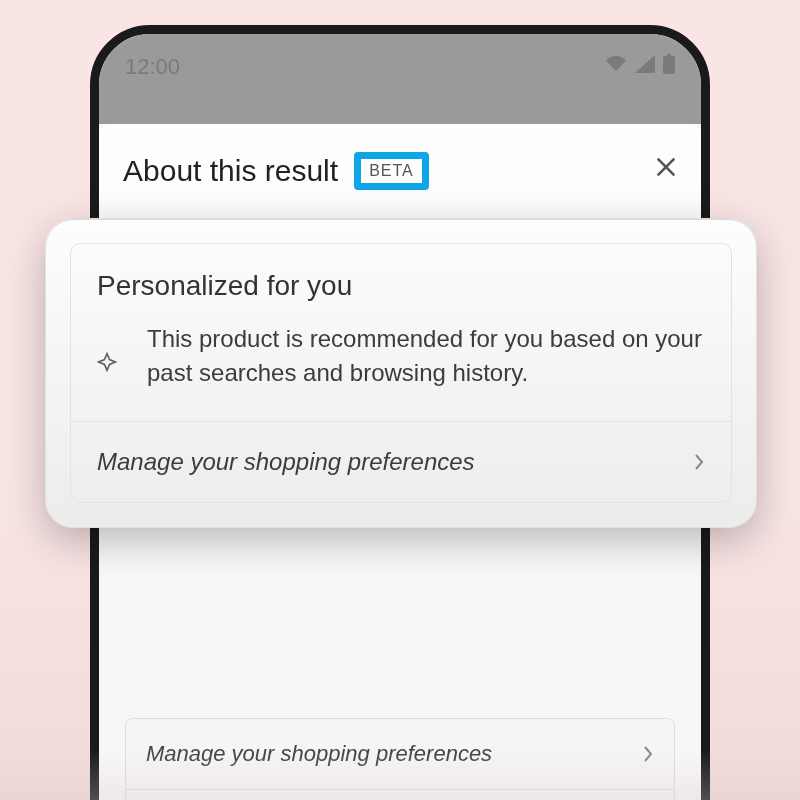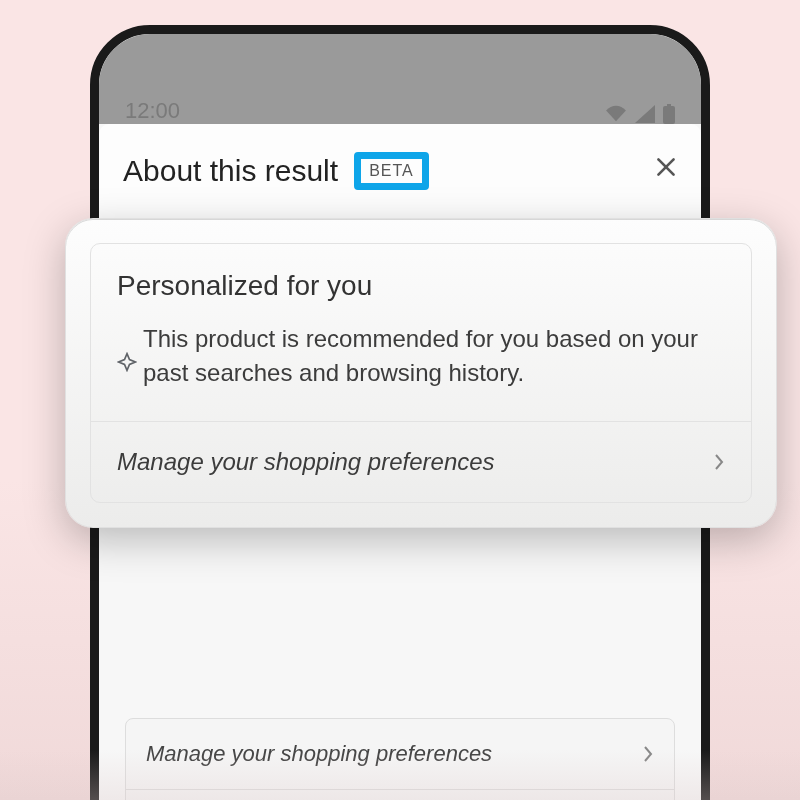--- a/index.html
+++ b/index.html
@@ -19,21 +19,21 @@
     height: 900px;
     border: 9px solid #1a1a1a;
     border-radius: 60px;
     background: #f7f7f7;
     overflow: hidden;
   }
   .status-bar {
     height: 90px;
     background: #9a9a9a;
     display: flex;
-    align-items: flex-end;
+    align-items: flex-start;
     padding: 20px 26px 0 26px;
     justify-content: space-between;
     color: #777;
   }
   .status-time { font-size: 22px; font-weight: 500; color: #7a7a7a; }
   .status-icons { display: flex; gap: 8px; align-items: center; }
   .status-icons svg { fill: #7a7a7a; }
   .panel {
     background: #fdfdfd;
     border-radius: 10px 10px 0 0;
@@ -82,39 +82,38 @@
   .popup {
     position: absolute;
     top: 218px;
     left: 45px;
     width: 712px;
     background: linear-gradient(180deg, #fdfdfd 0%, #ececeb 100%);
     border-radius: 28px;
     box-shadow: 0 12px 40px rgba(0,0,0,0.25), 0 1px 0 rgba(0,0,0,0.15) inset;
     padding: 24px;
     border: 1px solid #e0e0e0;
-    margin-left: 20px;
   }
   .card {
     border: 1px solid #e2e2e2;
     border-radius: 10px;
     overflow: hidden;
   }
   .card-top {
     padding: 26px 26px 32px 26px;
   }
   .card-title {
     font-size: 28px;
     color: #333;
     font-weight: 400;
     margin-bottom: 20px;
   }
   .card-body {
     display: flex;
-    gap: 6px;
+    gap: 30px;
     align-items: flex-start;
   }
   .sparkle { flex-shrink: 0; margin-top: 30px; color: #5f6368; }
   .card-text {
     font-size: 24px;
     color: #3c3c3c;
     line-height: 1.4;
   }
   .link-row {
     border-top: 1px solid #e2e2e2;

